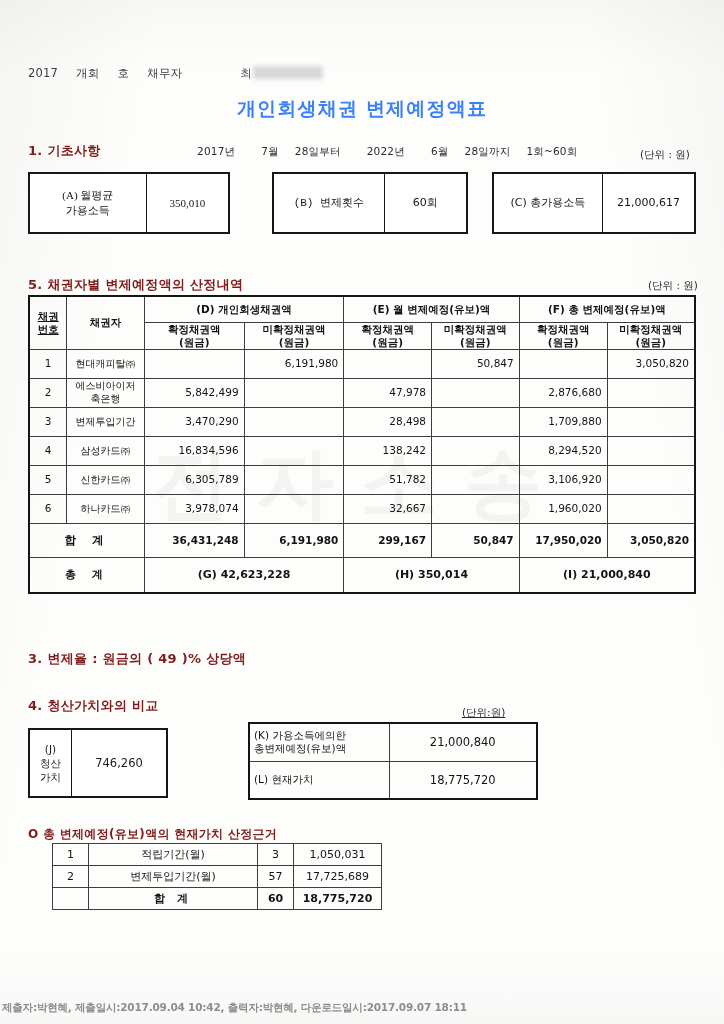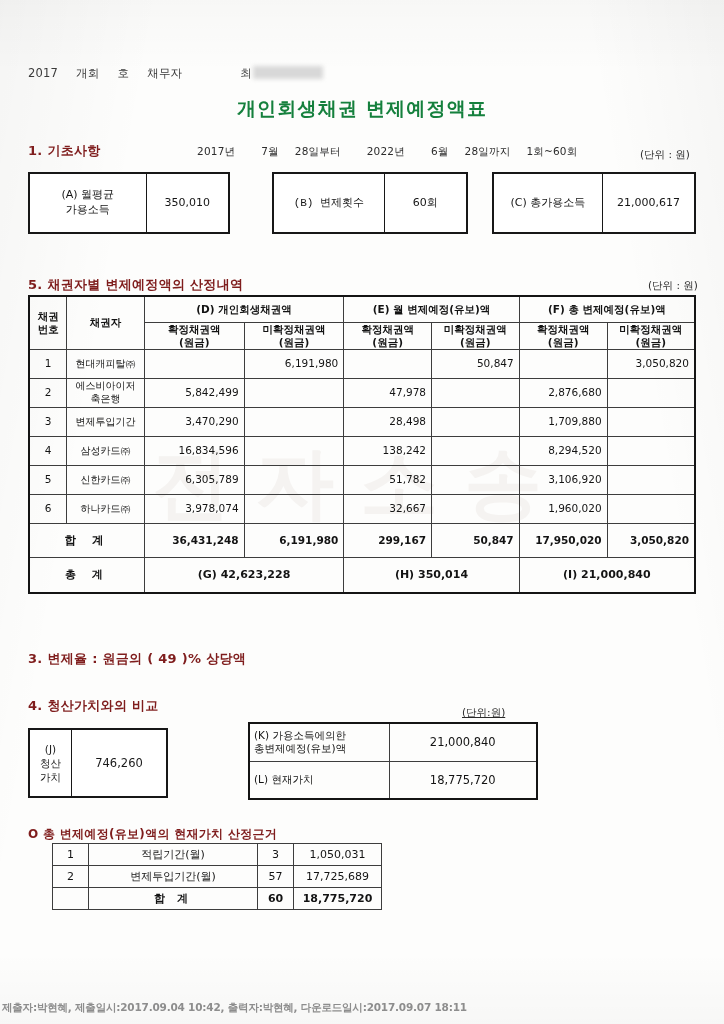--- a/index.html
+++ b/index.html
@@ -73,21 +73,21 @@
     filter: blur(2.2px);
     margin-left: 1px;
   }
 
   .doc-title {
     top: 96px; left: 0; width: 724px;
     text-align: center;
     font-size: 19px;
     font-weight: 700;
     letter-spacing: 1.2px;
-    color: #15803d;
+    color: #3b82f6;
   }
 
   .sec-title {
     font-size: 13px;
     font-weight: 700;
     letter-spacing: 0.3px;
     color: #7f1d1d;
     white-space: nowrap;
   }
   .sec1 { top: 142px; left: 28px; }
@@ -129,21 +129,21 @@
     align-items: center;
     justify-content: center;
     box-sizing: border-box;
     font-size: 11px;
     line-height: 1.35;
     text-align: center;
     color: #151515;
   }
   .box .cell + .cell { border-left: 1.4px solid #171717; }
 
-  #boxA { left: 28px;  top: 172px; width: 202px; height: 62px; }
+  #boxA { left: 28px;  top: 172px; width: 202px; height: 62px; font-family: Liberation Serif, serif; }
   #boxA .c1 { width: 118px; }
   #boxA .c2 { width: 84px;  }
   #boxB { left: 272px; top: 172px; width: 196px; height: 62px; }
   #boxB .c1 { width: 112px; font-family: Liberation Mono, monospace; }
   #boxB .c2 { width: 84px;  }
   #boxC { left: 492px; top: 172px; width: 204px; height: 62px; }
   #boxC .c1 { width: 110px; }
   #boxC .c2 { width: 94px;  }
 
   
@@ -171,21 +171,21 @@
   #main-table th { height: 26px; }
   #main-table td { height: 29px; }
   #main-table .num { text-align: right; font-variant-numeric: tabular-nums; }
   #main-table .ctr { text-align: center; }
   #main-table .nm  { text-align: center; font-size: 10px; }
   #main-table tr.sum td { font-weight: 700; height: 34px; }
   #main-table tr.total td { font-weight: 700; height: 36px; text-align: center; font-size: 11px; }
   #main-table .lbl-sum { letter-spacing: 6px; text-align:center; font-size: 11.5px;}
 
   
-  .c-no   { width: 38px;  }
+  .c-no   { width: 38px; text-decoration: underline;  }
   .c-name { width: 78px;  }
   .c-d1   { width: 100px; }
   .c-d2   { width: 100px; }
   .c-e1   { width: 88px;  }
   .c-e2   { width: 88px;  }
   .c-f1   { width: 88px;  }
   .c-f2   { width: 88px;  }
 
   
   #boxJ {

